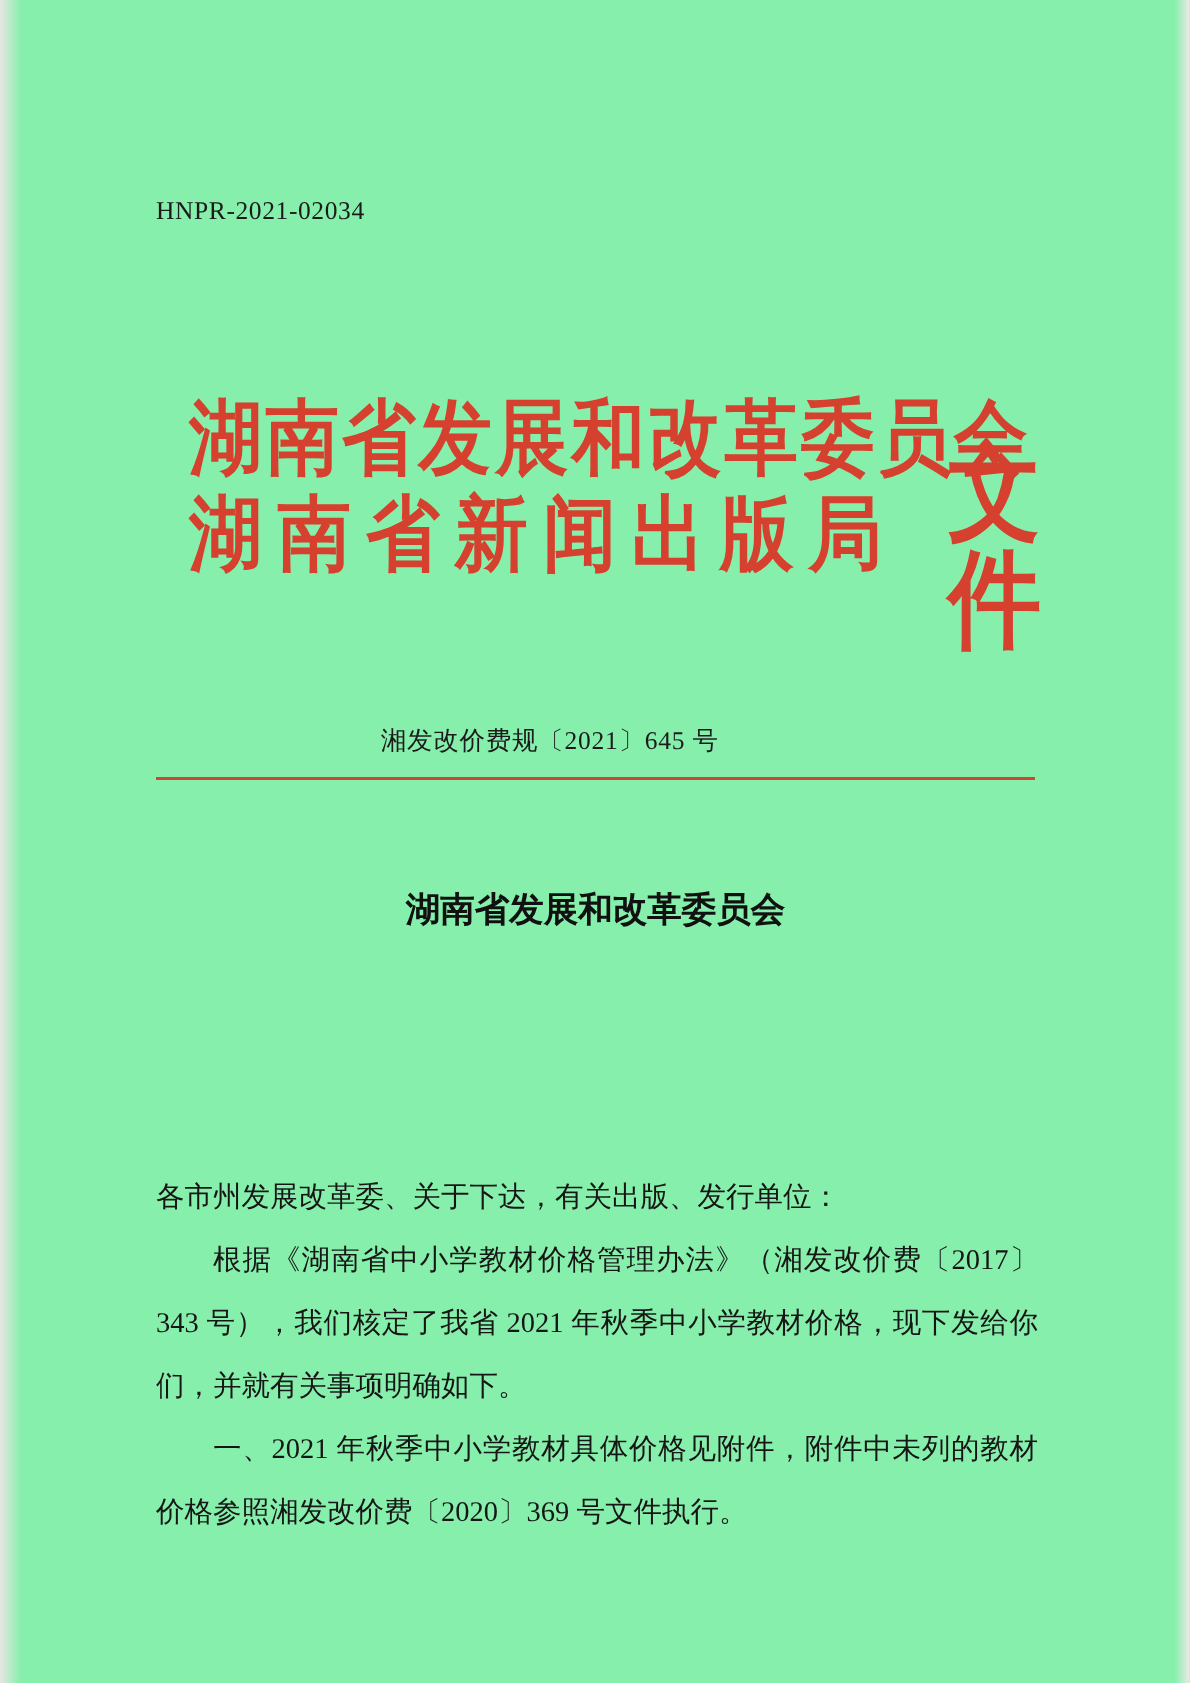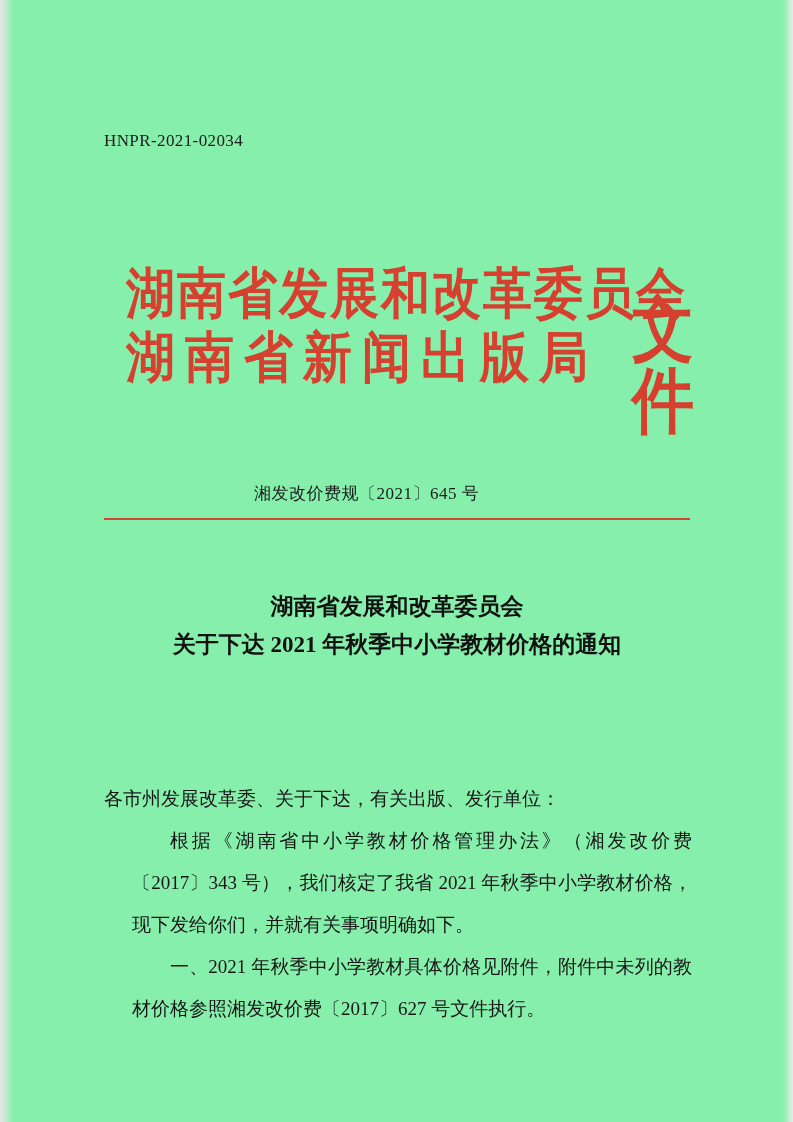--- a/index.html
+++ b/index.html
@@ -142,21 +142,20 @@
     color: #161616;
     text-align: justify;
   }
   .para {
     margin: 0;
     text-align: justify;
     text-justify: inter-ideograph;
   }
   .para.indent {
     text-indent: 38px;
-    margin-left: 28px;
   }
 </style>
 </head>
 <body>
 
 <div class="page">
 
   <div class="doc-number">HNPR-2021-02034</div>
 
   <div class="masthead">
@@ -164,22 +163,21 @@
     <div class="masthead-line masthead-line2">湖南省新闻出版局</div>
     <div class="masthead-suffix">文件</div>
   </div>
 
   <div class="serial">湘发改价费规〔2021〕645 号</div>
 
   <div class="red-rule"></div>
 
   <div class="title-block">
     <div class="title-line">湖南省发展和改革委员会</div>
-    <div class="title-line">关于下达 2021 年秋季中小学教材价格的通知</div>
   </div>
 
   <div class="body-block">
     <p class="para">各市州发展改革委、关于下达，有关出版、发行单位：</p>
     <p class="para indent">根据《湖南省中小学教材价格管理办法》（湘发改价费〔2017〕343 号），我们核定了我省 2021 年秋季中小学教材价格，现下发给你们，并就有关事项明确如下。</p>
-    <p class="para indent">一、2021 年秋季中小学教材具体价格见附件，附件中未列的教材价格参照湘发改价费〔2017〕627 号文件执行。</p>
+    <p class="para indent">一、2021 年秋季中小学教材具体价格见附件，附件中未列的教材价格参照湘发改价费〔2020〕369 号文件执行。</p>
   </div>
 
 </div>
 
 </body></html>

